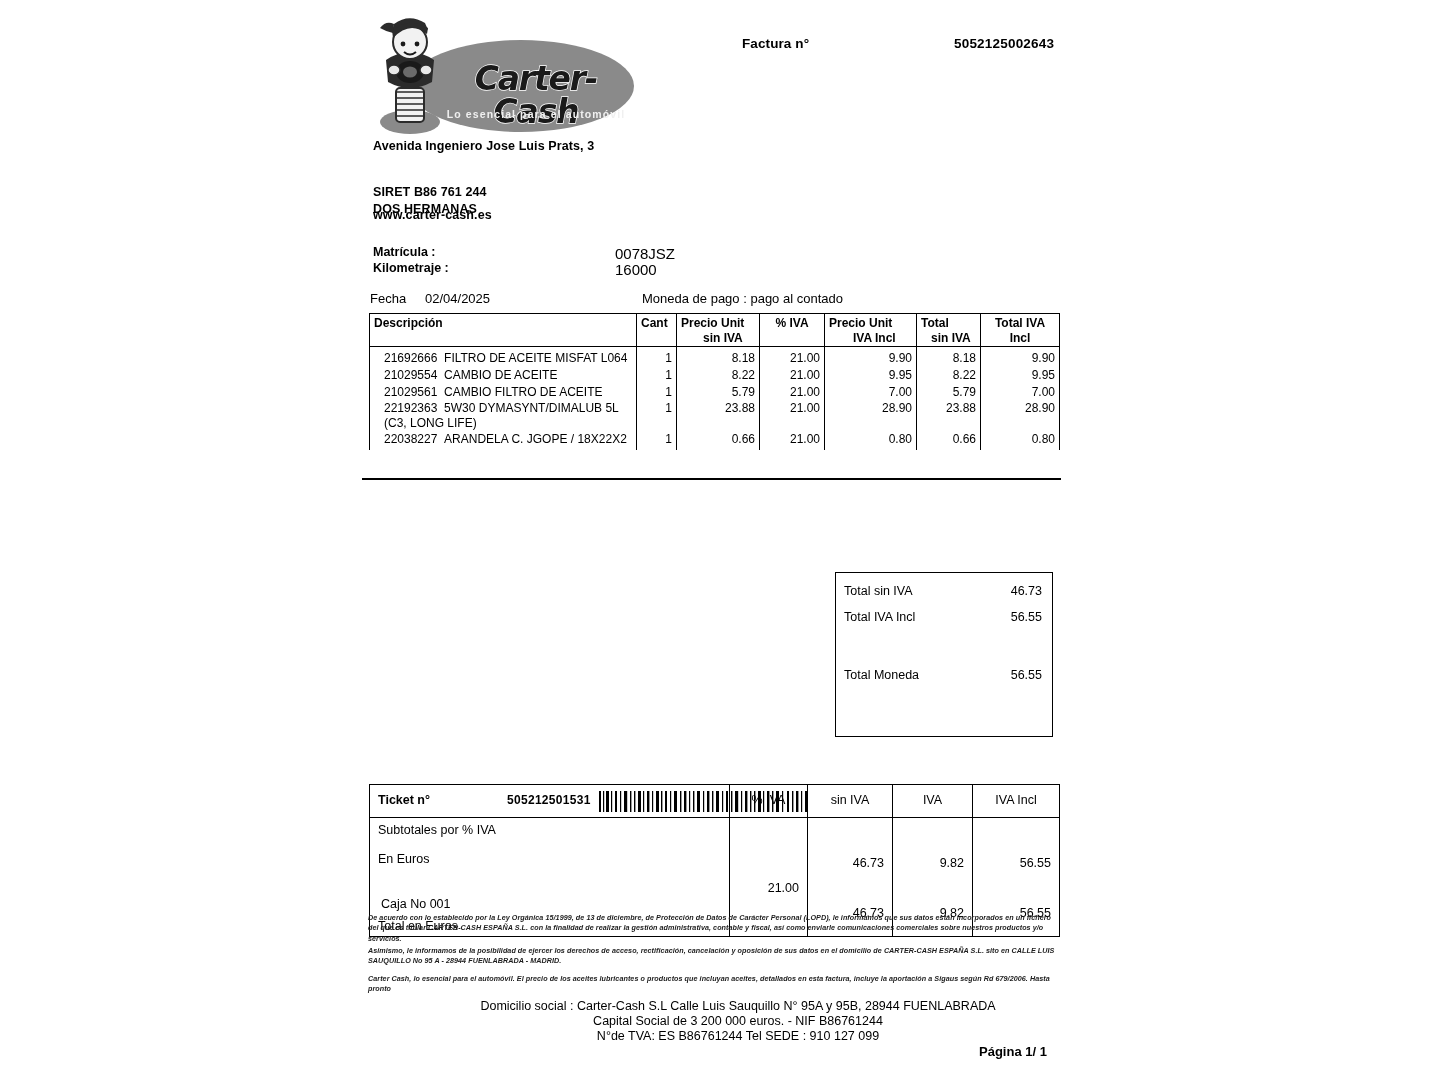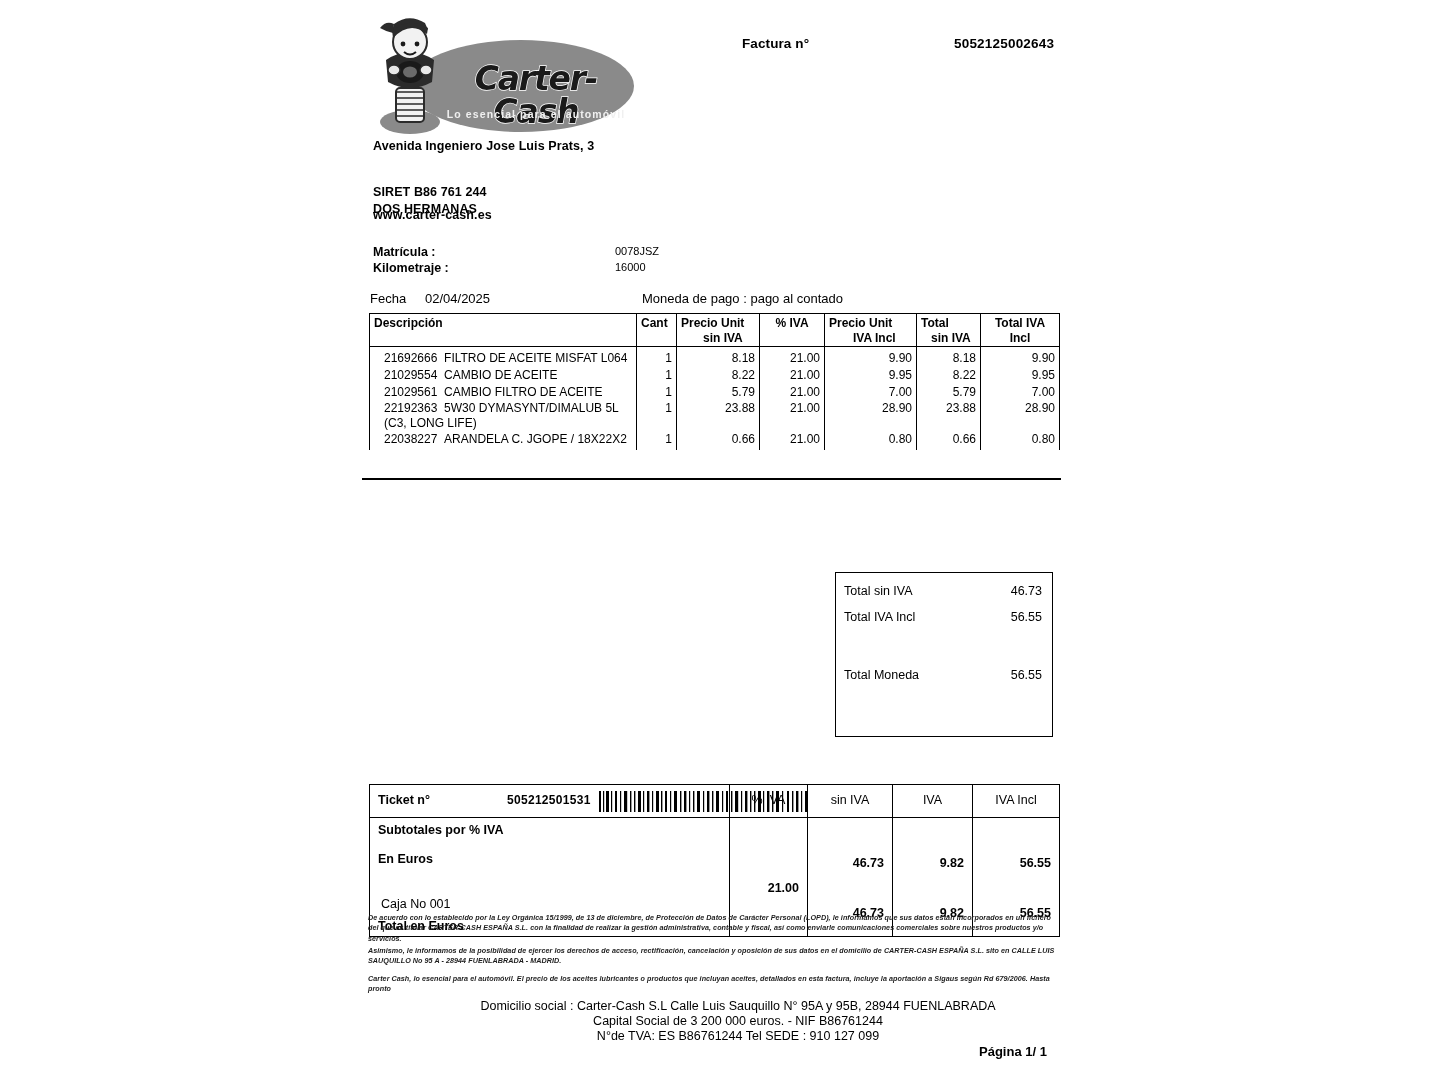--- a/index.html
+++ b/index.html
@@ -45,21 +45,21 @@
   
   .addr { position: absolute; left: 373px; font-size: 12.5px; font-weight: bold; letter-spacing: 0.1px; }
   .addr.l1 { top: 139px; }
   .addr.l2 { top: 162px; margin-top: 40px; }
   .addr.l3 { top: 185px; }
   .addr.l4 { top: 208px; }
 
   .meta-label { position: absolute; left: 373px; font-size: 12.5px; font-weight: bold; }
   .meta-label.m1 { top: 245px; }
   .meta-label.m2 { top: 261px; }
-  .meta-val { position: absolute; left: 615px; font-size: 11px; font-weight: normal; }
+  .meta-val { position: absolute; left: 615px; font-size: 15px; font-weight: normal; }
   .meta-val.m1 { top: 245px; }
   .meta-val.m2 { top: 261px; }
 
   .fecha-label { position: absolute; left: 370px; top: 291px; font-size: 13px; }
   .fecha-val { position: absolute; left: 425px; top: 291px; font-size: 13px; }
   .pago { position: absolute; left: 642px; top: 291px; font-size: 13px; }
 
   
   .items {
     position: absolute; left: 369px; top: 313px; width: 690px;
@@ -102,21 +102,21 @@
   .tickettab {
     position: absolute; left: 369px; top: 752px; width: 690px;
     border-collapse: collapse; table-layout: fixed; margin-top: 32px;
   }
   .tickettab td, .tickettab th {
     border: 1.5px solid #000; font-size: 12.5px; font-weight: normal;
     padding: 3px 8px; vertical-align: top;
   }
   .tickettab thead th { text-align: center; font-weight: normal; height: 33px; padding-top: 8px; }
   .tickettab thead th.ticket-head { text-align: left; font-weight: bold; position: relative; }
-  .tickettab tbody td { text-align: right; vertical-align: middle; font-weight: bold; }
+  .tickettab tbody td { text-align: right; vertical-align: middle; }
   .tickettab tbody td.leftcell { text-align: left; vertical-align: top; }
   .ticket-no-val {
     position: absolute; left: 137px; top: 8px;
     font-size: 12px; font-weight: bold; letter-spacing: 0.3px;
   }
   .barcode { position: absolute; left: 229px; top: 6px; height: 21px; width: 213px; }
   .sub-line1 { display: block; padding-top: 2px; }
   .sub-line2 { display: block; padding-top: 15px; }
   .val-mid { display: block; padding-top: 22px; }
   .val-bot { display: block; padding-top: 36px; }

